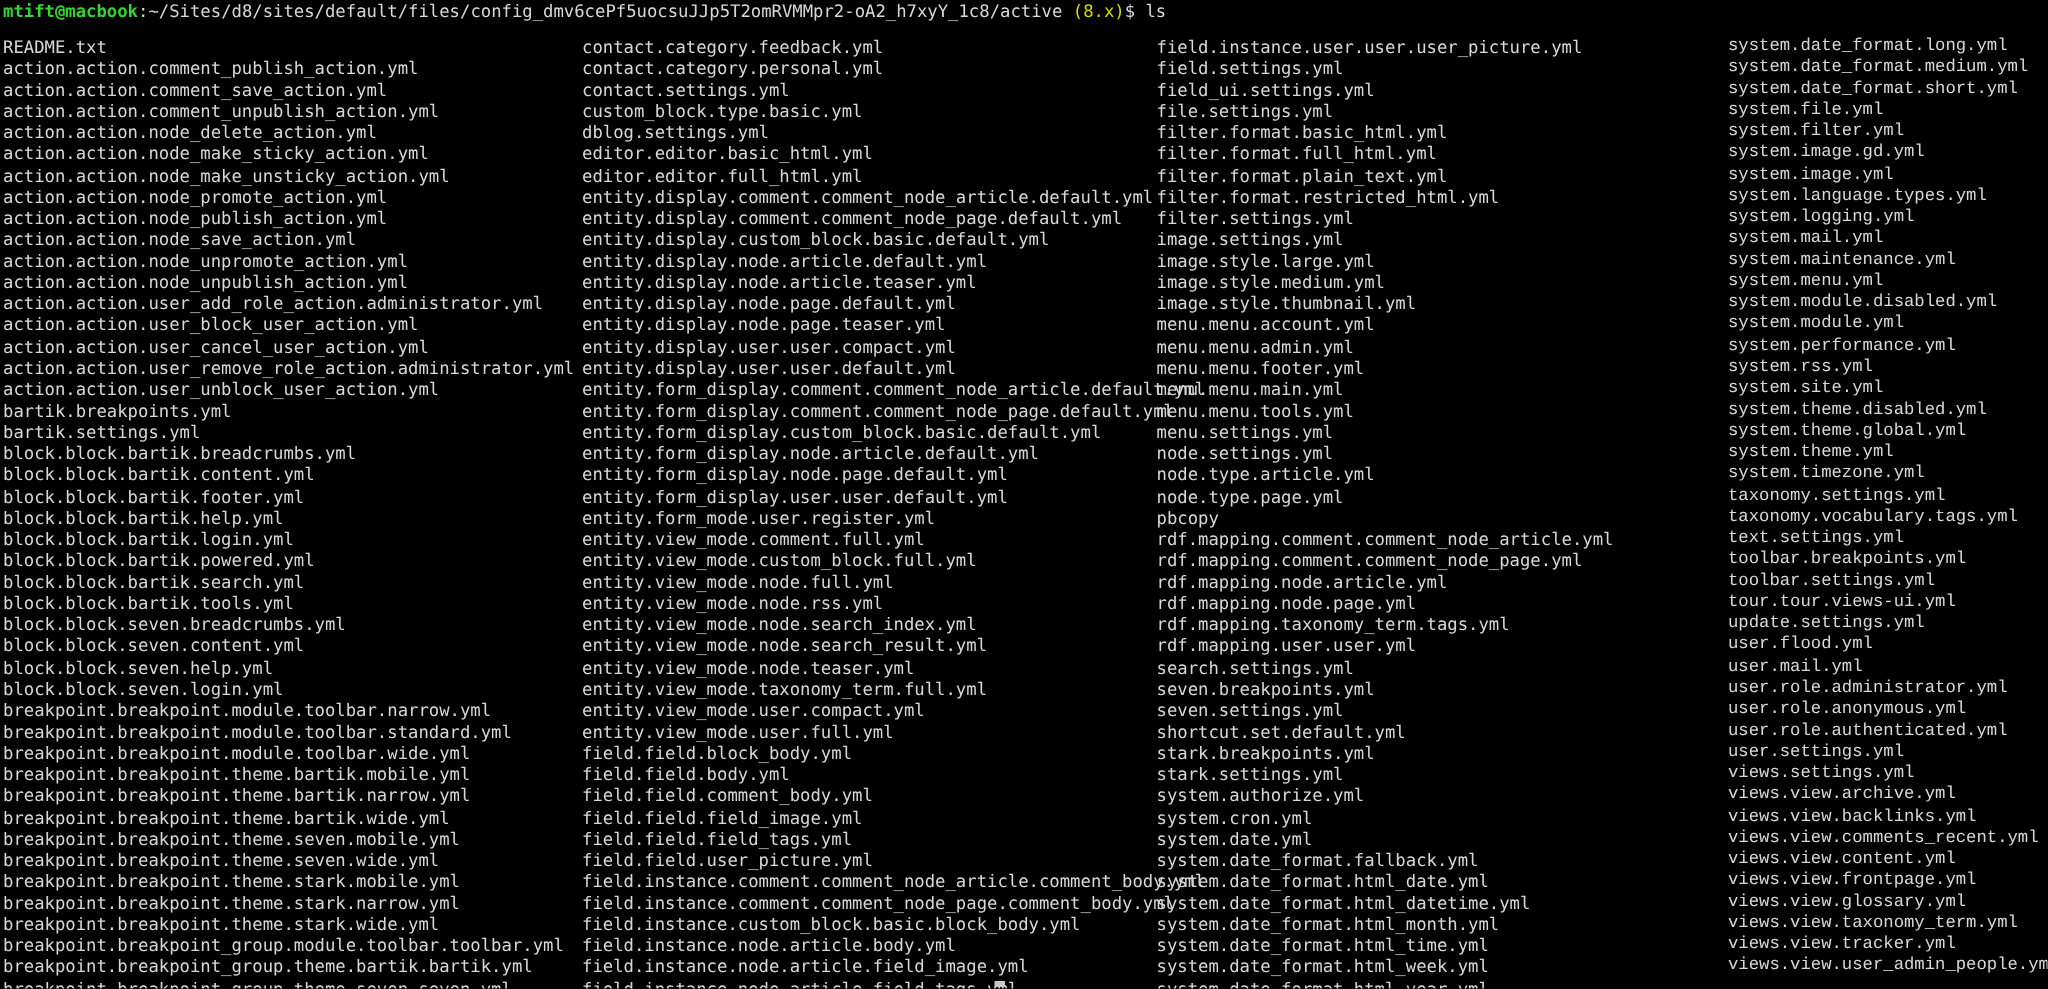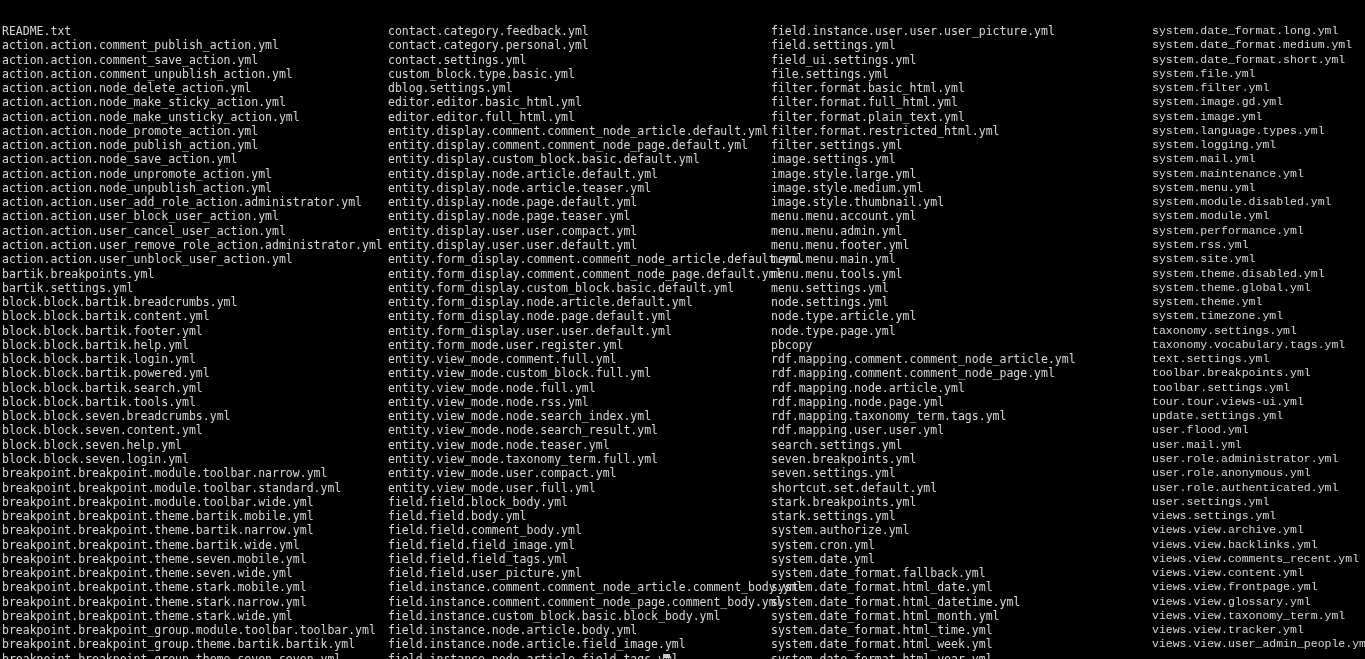--- a/index.html
+++ b/index.html
@@ -71,20 +71,21 @@
     width: 7px;
     height: 4px;
     background: #c8c8c8;
   }
 </style>
 </head>
 <body>
 
 <div id="terminal">
 
+  <div class="prompt-line"><span class="u-host">mtift@macbook</span><span class="sep">:</span><span class="path">~/Sites/d8/sites/default/files/config_dmv6cePf5uocsuJJp5T2omRVMMpr2-oA2_h7xyY_1c8/active</span><span class="sep"> </span><span class="branch">(8.x)</span><span class="dollar">$</span><span class="cmd"> ls</span></div>
 
   <div class="columns">
     <div class="col col-0"><div class="entry">README.txt</div><div class="entry">action.action.comment_publish_action.yml</div><div class="entry">action.action.comment_save_action.yml</div><div class="entry">action.action.comment_unpublish_action.yml</div><div class="entry">action.action.node_delete_action.yml</div><div class="entry">action.action.node_make_sticky_action.yml</div><div class="entry">action.action.node_make_unsticky_action.yml</div><div class="entry">action.action.node_promote_action.yml</div><div class="entry">action.action.node_publish_action.yml</div><div class="entry">action.action.node_save_action.yml</div><div class="entry">action.action.node_unpromote_action.yml</div><div class="entry">action.action.node_unpublish_action.yml</div><div class="entry">action.action.user_add_role_action.administrator.yml</div><div class="entry">action.action.user_block_user_action.yml</div><div class="entry">action.action.user_cancel_user_action.yml</div><div class="entry">action.action.user_remove_role_action.administrator.yml</div><div class="entry">action.action.user_unblock_user_action.yml</div><div class="entry">bartik.breakpoints.yml</div><div class="entry">bartik.settings.yml</div><div class="entry">block.block.bartik.breadcrumbs.yml</div><div class="entry">block.block.bartik.content.yml</div><div class="entry">block.block.bartik.footer.yml</div><div class="entry">block.block.bartik.help.yml</div><div class="entry">block.block.bartik.login.yml</div><div class="entry">block.block.bartik.powered.yml</div><div class="entry">block.block.bartik.search.yml</div><div class="entry">block.block.bartik.tools.yml</div><div class="entry">block.block.seven.breadcrumbs.yml</div><div class="entry">block.block.seven.content.yml</div><div class="entry">block.block.seven.help.yml</div><div class="entry">block.block.seven.login.yml</div><div class="entry">breakpoint.breakpoint.module.toolbar.narrow.yml</div><div class="entry">breakpoint.breakpoint.module.toolbar.standard.yml</div><div class="entry">breakpoint.breakpoint.module.toolbar.wide.yml</div><div class="entry">breakpoint.breakpoint.theme.bartik.mobile.yml</div><div class="entry">breakpoint.breakpoint.theme.bartik.narrow.yml</div><div class="entry">breakpoint.breakpoint.theme.bartik.wide.yml</div><div class="entry">breakpoint.breakpoint.theme.seven.mobile.yml</div><div class="entry">breakpoint.breakpoint.theme.seven.wide.yml</div><div class="entry">breakpoint.breakpoint.theme.stark.mobile.yml</div><div class="entry">breakpoint.breakpoint.theme.stark.narrow.yml</div><div class="entry">breakpoint.breakpoint.theme.stark.wide.yml</div><div class="entry">breakpoint.breakpoint_group.module.toolbar.toolbar.yml</div><div class="entry">breakpoint.breakpoint_group.theme.bartik.bartik.yml</div><div class="entry">breakpoint.breakpoint_group.theme.seven.seven.yml</div><div class="entry">breakpoint.settings.yml</div></div>
     <div class="col col-1"><div class="entry">contact.category.feedback.yml</div><div class="entry">contact.category.personal.yml</div><div class="entry">contact.settings.yml</div><div class="entry">custom_block.type.basic.yml</div><div class="entry">dblog.settings.yml</div><div class="entry">editor.editor.basic_html.yml</div><div class="entry">editor.editor.full_html.yml</div><div class="entry">entity.display.comment.comment_node_article.default.yml</div><div class="entry">entity.display.comment.comment_node_page.default.yml</div><div class="entry">entity.display.custom_block.basic.default.yml</div><div class="entry">entity.display.node.article.default.yml</div><div class="entry">entity.display.node.article.teaser.yml</div><div class="entry">entity.display.node.page.default.yml</div><div class="entry">entity.display.node.page.teaser.yml</div><div class="entry">entity.display.user.user.compact.yml</div><div class="entry">entity.display.user.user.default.yml</div><div class="entry">entity.form_display.comment.comment_node_article.default.yml</div><div class="entry">entity.form_display.comment.comment_node_page.default.yml</div><div class="entry">entity.form_display.custom_block.basic.default.yml</div><div class="entry">entity.form_display.node.article.default.yml</div><div class="entry">entity.form_display.node.page.default.yml</div><div class="entry">entity.form_display.user.user.default.yml</div><div class="entry">entity.form_mode.user.register.yml</div><div class="entry">entity.view_mode.comment.full.yml</div><div class="entry">entity.view_mode.custom_block.full.yml</div><div class="entry">entity.view_mode.node.full.yml</div><div class="entry">entity.view_mode.node.rss.yml</div><div class="entry">entity.view_mode.node.search_index.yml</div><div class="entry">entity.view_mode.node.search_result.yml</div><div class="entry">entity.view_mode.node.teaser.yml</div><div class="entry">entity.view_mode.taxonomy_term.full.yml</div><div class="entry">entity.view_mode.user.compact.yml</div><div class="entry">entity.view_mode.user.full.yml</div><div class="entry">field.field.block_body.yml</div><div class="entry">field.field.body.yml</div><div class="entry">field.field.comment_body.yml</div><div class="entry">field.field.field_image.yml</div><div class="entry">field.field.field_tags.yml</div><div class="entry">field.field.user_picture.yml</div><div class="entry">field.instance.comment.comment_node_article.comment_body.yml</div><div class="entry">field.instance.comment.comment_node_page.comment_body.yml</div><div class="entry">field.instance.custom_block.basic.block_body.yml</div><div class="entry">field.instance.node.article.body.yml</div><div class="entry">field.instance.node.article.field_image.yml</div><div class="entry">field.instance.node.article.field_tags.yml</div><div class="entry">field.instance.node.page.body.yml</div></div>
     <div class="col col-2"><div class="entry">field.instance.user.user.user_picture.yml</div><div class="entry">field.settings.yml</div><div class="entry">field_ui.settings.yml</div><div class="entry">file.settings.yml</div><div class="entry">filter.format.basic_html.yml</div><div class="entry">filter.format.full_html.yml</div><div class="entry">filter.format.plain_text.yml</div><div class="entry">filter.format.restricted_html.yml</div><div class="entry">filter.settings.yml</div><div class="entry">image.settings.yml</div><div class="entry">image.style.large.yml</div><div class="entry">image.style.medium.yml</div><div class="entry">image.style.thumbnail.yml</div><div class="entry">menu.menu.account.yml</div><div class="entry">menu.menu.admin.yml</div><div class="entry">menu.menu.footer.yml</div><div class="entry">menu.menu.main.yml</div><div class="entry">menu.menu.tools.yml</div><div class="entry">menu.settings.yml</div><div class="entry">node.settings.yml</div><div class="entry">node.type.article.yml</div><div class="entry">node.type.page.yml</div><div class="entry">pbcopy</div><div class="entry">rdf.mapping.comment.comment_node_article.yml</div><div class="entry">rdf.mapping.comment.comment_node_page.yml</div><div class="entry">rdf.mapping.node.article.yml</div><div class="entry">rdf.mapping.node.page.yml</div><div class="entry">rdf.mapping.taxonomy_term.tags.yml</div><div class="entry">rdf.mapping.user.user.yml</div><div class="entry">search.settings.yml</div><div class="entry">seven.breakpoints.yml</div><div class="entry">seven.settings.yml</div><div class="entry">shortcut.set.default.yml</div><div class="entry">stark.breakpoints.yml</div><div class="entry">stark.settings.yml</div><div class="entry">system.authorize.yml</div><div class="entry">system.cron.yml</div><div class="entry">system.date.yml</div><div class="entry">system.date_format.fallback.yml</div><div class="entry">system.date_format.html_date.yml</div><div class="entry">system.date_format.html_datetime.yml</div><div class="entry">system.date_format.html_month.yml</div><div class="entry">system.date_format.html_time.yml</div><div class="entry">system.date_format.html_week.yml</div><div class="entry">system.date_format.html_year.yml</div><div class="entry">system.date_format.html_yearless_date.yml</div></div>
     <div class="col col-3"><div class="entry">system.date_format.long.yml</div><div class="entry">system.date_format.medium.yml</div><div class="entry">system.date_format.short.yml</div><div class="entry">system.file.yml</div><div class="entry">system.filter.yml</div><div class="entry">system.image.gd.yml</div><div class="entry">system.image.yml</div><div class="entry">system.language.types.yml</div><div class="entry">system.logging.yml</div><div class="entry">system.mail.yml</div><div class="entry">system.maintenance.yml</div><div class="entry">system.menu.yml</div><div class="entry">system.module.disabled.yml</div><div class="entry">system.module.yml</div><div class="entry">system.performance.yml</div><div class="entry">system.rss.yml</div><div class="entry">system.site.yml</div><div class="entry">system.theme.disabled.yml</div><div class="entry">system.theme.global.yml</div><div class="entry">system.theme.yml</div><div class="entry">system.timezone.yml</div><div class="entry">taxonomy.settings.yml</div><div class="entry">taxonomy.vocabulary.tags.yml</div><div class="entry">text.settings.yml</div><div class="entry">toolbar.breakpoints.yml</div><div class="entry">toolbar.settings.yml</div><div class="entry">tour.tour.views-ui.yml</div><div class="entry">update.settings.yml</div><div class="entry">user.flood.yml</div><div class="entry">user.mail.yml</div><div class="entry">user.role.administrator.yml</div><div class="entry">user.role.anonymous.yml</div><div class="entry">user.role.authenticated.yml</div><div class="entry">user.settings.yml</div><div class="entry">views.settings.yml</div><div class="entry">views.view.archive.yml</div><div class="entry">views.view.backlinks.yml</div><div class="entry">views.view.comments_recent.yml</div><div class="entry">views.view.content.yml</div><div class="entry">views.view.frontpage.yml</div><div class="entry">views.view.glossary.yml</div><div class="entry">views.view.taxonomy_term.yml</div><div class="entry">views.view.tracker.yml</div><div class="entry">views.view.user_admin_people.yml</div></div>
   </div>
 
   <div class="cursor"></div>
 </div>

